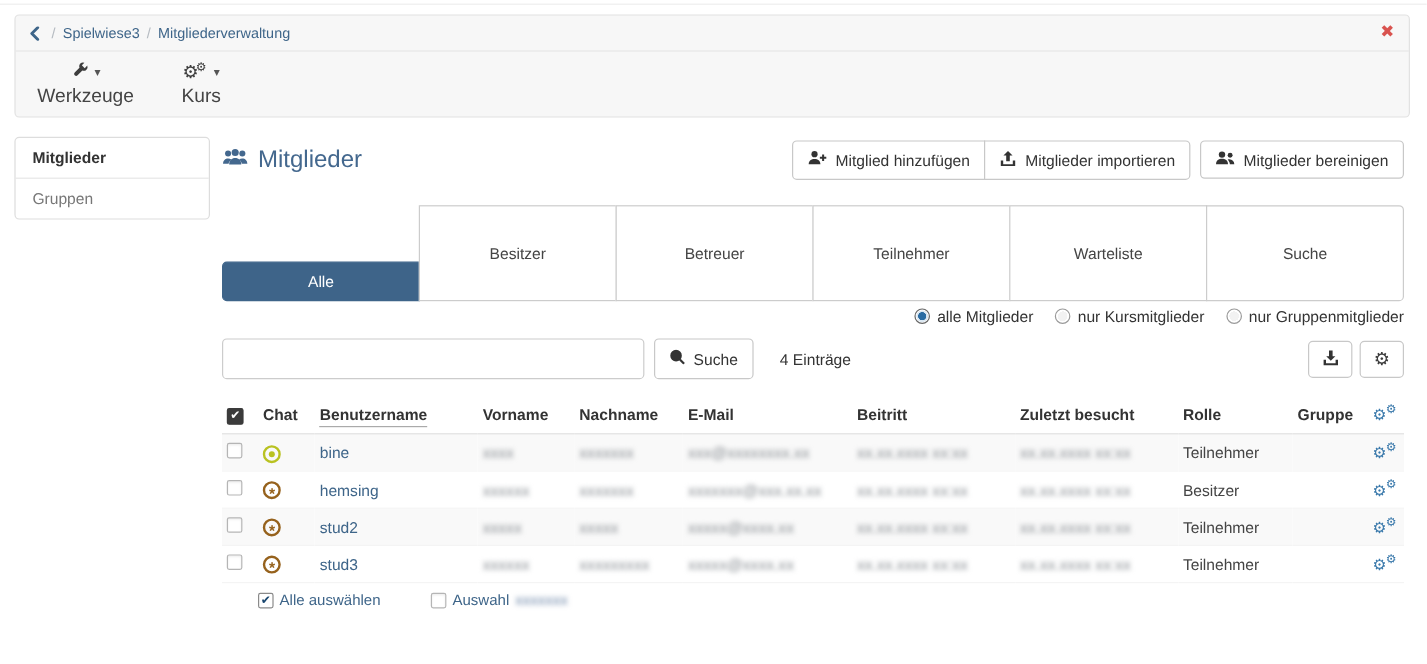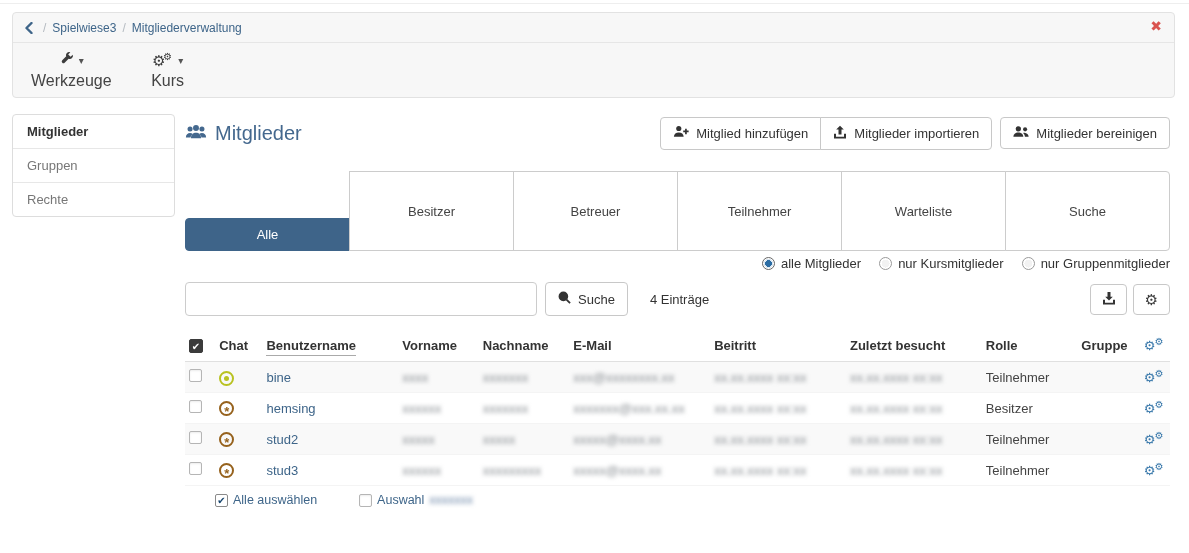--- a/index.html
+++ b/index.html
@@ -139,21 +139,20 @@
       </span>
       <span class="tool-label">Kurs</span>
     </div>
   </div>
 </div>
 
 <div class="content">
   <ul class="sidebar" id="sidebar-list">
       <li class="active">Mitglieder</li>
       <li class="">Gruppen</li>
-      <li class="">Rechte</li>
     </ul>
 
   <div class="main">
 
     <div class="head-row">
       <h2 class="page-title">
         <span>
           <svg width="22" height="16" viewBox="0 0 20 14">
             <circle cx="4.6" cy="4.2" r="2.3"></circle>
               <path d="M0.8 12c0-2.6 1.7-4.1 3.8-4.1 1 0 1.8.3 2.5.9C5.9 9.8 5.3 10.8 5 12H0.8z"></path>

